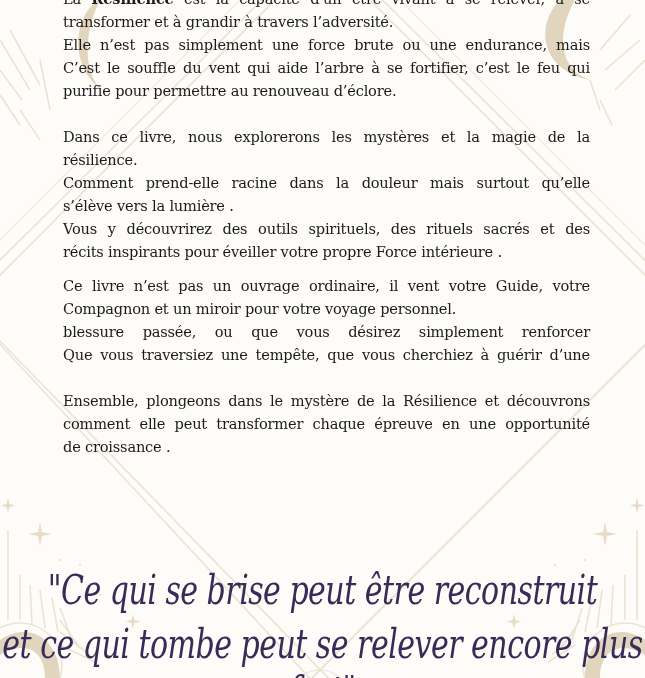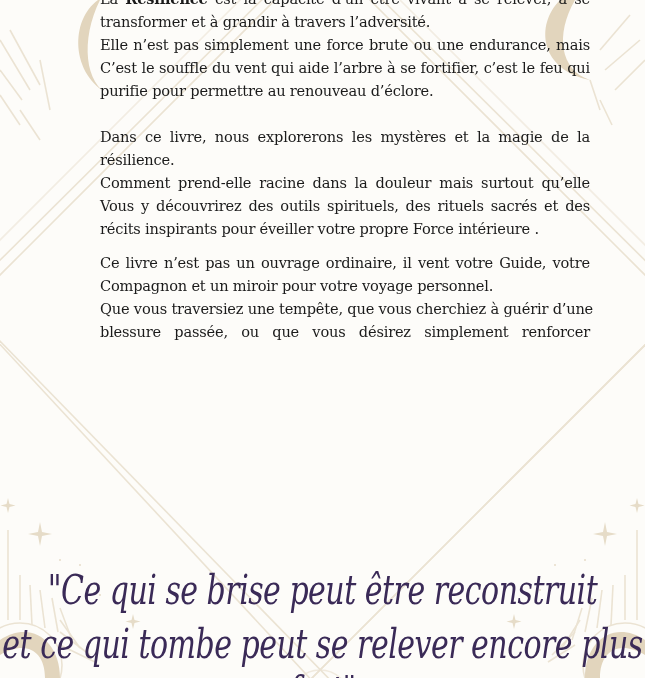--- a/index.html
+++ b/index.html
@@ -8,21 +8,21 @@
       background: #fdfcf9;
     }
     .deco { position: absolute; left: 0; top: 0; width: 645px; height: 678px; z-index: 0; }
     .page {
       position: absolute; left: 63px; top: -13px; width: 527px; z-index: 1;
       font-family: "DejaVu Serif", "Liberation Serif", serif;
       font-size: 14.6px; line-height: 23px; color: #1b1b1b;
       letter-spacing: -0.2px;
     }
     .para { margin: 0; text-align: justify; }
-    .line { display: block; text-align: justify; text-align-last: justify; white-space: nowrap; margin-left: 37px; }
+    .line { display: block; text-align: justify; text-align-last: justify; white-space: nowrap; }
     .line.last { text-align-last: left; }
     .gap-blank { height: 23px; }
     .gap-small { height: 11px; }
     .bold { font-weight: bold; }
     .quote {
       position: absolute; left: 0; width: 645px; z-index: 1;
       font-family: "DejaVu Serif", "Liberation Serif", serif;
       font-style: italic; color: #3a2a57; text-align: center;
       font-size: 30px; letter-spacing: -0.5px; font-weight: 300;
       transform: scaleY(1.35);
@@ -122,27 +122,33 @@
     <span class="line last">transformer et à grandir à travers l’adversité.</span>
     <span class="line">Elle n’est pas simplement une force brute ou une endurance, mais</span>
     <span class="line">C’est le souffle du vent qui aide l’arbre à se fortifier, c’est le feu qui</span>
     <span class="line last">purifie pour permettre au renouveau d’éclore.</span>
   </div>
   <div class="gap-blank"></div>
   <div class="para">
     <span class="line">Dans ce livre, nous explorerons les mystères et la magie de la</span>
     <span class="line last">résilience.</span>
     <span class="line">Comment prend-elle  racine dans la douleur mais surtout qu’elle</span>
+    <span class="line last">s’élève vers la lumière .</span>
     <span class="line">Vous y découvrirez des outils spirituels, des rituels sacrés et des</span>
     <span class="line last">récits inspirants pour éveiller votre propre Force intérieure .</span>
   </div>
   <div class="gap-small"></div>
   <div class="para">
     <span class="line">Ce livre n’est pas un ouvrage ordinaire, il vent votre Guide, votre</span>
     <span class="line last">Compagnon et un miroir pour votre voyage personnel.</span>
+    <span class="line">blessure passée, ou que vous désirez simplement renforcer</span>
     <span class="line">Que vous traversiez une tempête, que vous cherchiez à guérir d’une</span>
-    <span class="line">blessure passée, ou que vous désirez simplement renforcer</span>
   </div>
   <div class="gap-blank"></div>
+  <div class="para">
+    <span class="line">Ensemble, plongeons dans le mystère de la Résilience et découvrons</span>
+    <span class="line">comment elle peut transformer chaque épreuve en une opportunité</span>
+    <span class="line last">de croissance .</span>
+  </div>
 </div>
 
 <div class="quote quote-l1">"Ce qui se brise peut être reconstruit</div>
 <div class="quote quote-l2">et ce qui tombe peut se relever encore plus fort"</div>
 
 </body></html>

